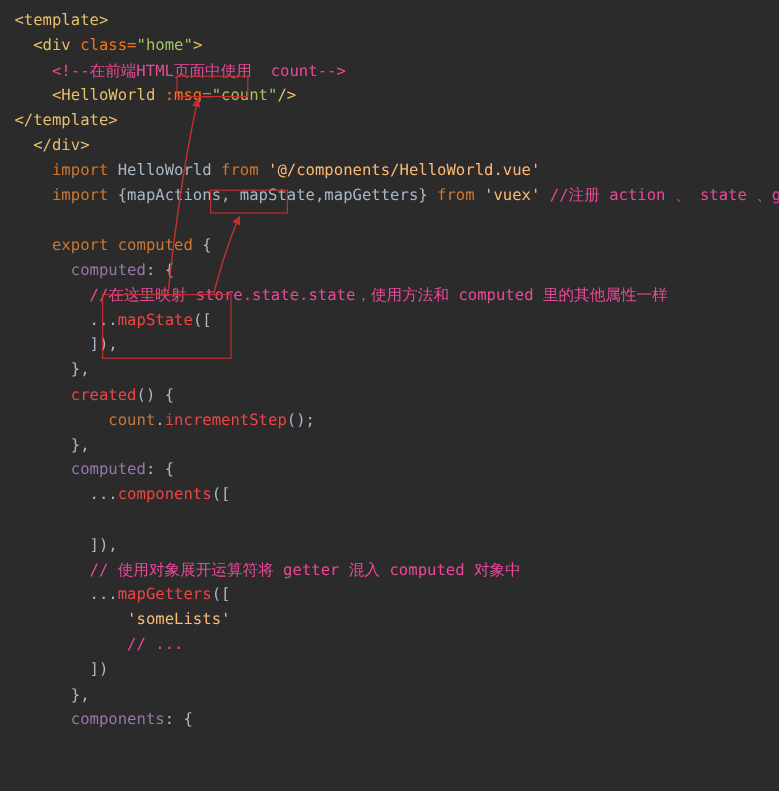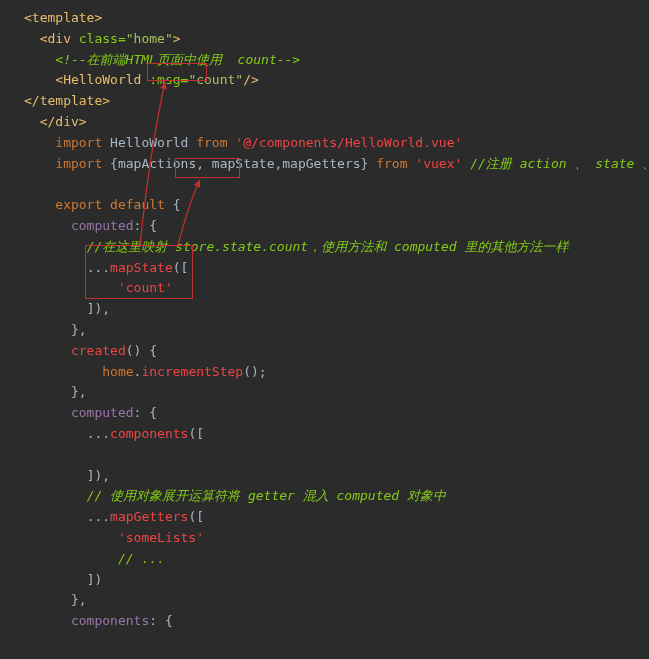--- a/index.html
+++ b/index.html
@@ -8,27 +8,27 @@
     font-family: 'Consolas', 'Monaco', monospace;
     font-size: 13px;
     line-height: 1.6;
     color: #a9b7c6;
     padding: 8px 0;
     width: 649px;
     height: 659px;
     overflow: hidden;
     position: relative;
   }
-  .line { white-space: pre; padding: 0 24px; }
+  .line { white-space: pre; padding: 0 12px; }
   .tag { color: #e8bf6a; }
-  .attr { color: #84cc16; }
+  .attr { color: #f97316; }
   .attr-val { color: #a5c261; }
-  .comment { color: #84cc16; font-style: italic; }
+  .comment { color: #ec4899; }
   .keyword { color: #cc7832; margin-top: 20px; }
-  .string { color: #ef4444; }
+  .string { color: #fdba74; }
   .method { color: #ef4444; }
   .identifier { color: #9876aa; margin-top: 28px; }
   
   .annotation-box {
     position: absolute;
     border: 1px solid #c23030;
     pointer-events: none;
   }
   .box1 { top: 63px; left: 147px; width: 60px; height: 18px; }
   .box2 { top: 158px; left: 175px; width: 65px; height: 20px; }
@@ -48,29 +48,28 @@
 <div>
 <div class="line"><span class="tag">&lt;template&gt;</span></div>
 <div class="line"><span>  </span><span class="tag">&lt;div </span><span class="attr">class=</span><span class="attr-val">"home"</span><span class="tag">&gt;</span></div>
 <div class="line"><span>    </span><span class="comment">&lt;!--在前端HTML页面中使用  count--&gt;</span></div>
 <div class="line"><span>    </span><span class="tag">&lt;HelloWorld </span><span class="attr">:msg=</span><span class="attr-val">"count"</span><span class="tag">/&gt;</span></div>
 <div class="line"><span class="tag">&lt;/template&gt;</span></div>
 <div class="line"><span>  </span><span class="tag">&lt;/div&gt;</span></div>
 <div class="line"><span>    </span><span class="keyword">import </span><span>HelloWorld </span><span class="keyword">from </span><span class="string">'@/components/HelloWorld.vue'</span></div>
 <div class="line"><span>    </span><span class="keyword">import </span><span>{mapActions, mapState,mapGetters} </span><span class="keyword">from </span><span class="string">'vuex'</span><span class="comment"> //注册 action 、 state 、getter</span></div>
 <div class="line"> </div>
-<div class="line"><span>    </span><span class="keyword">export default </span><span>{</span></div>
+<div class="line"><span>    </span><span class="keyword">export computed </span><span>{</span></div>
 <div class="line"><span>      </span><span class="identifier">computed</span><span>: {</span></div>
-<div class="line"><span>        </span><span class="comment">//在这里映射 store.state.count，使用方法和 computed 里的其他方法一样</span></div>
+<div class="line"><span>        </span><span class="comment">//在这里映射 store.state.state，使用方法和 computed 里的其他属性一样</span></div>
 <div class="line"><span>        </span><span>...</span><span class="method">mapState</span><span>([</span></div>
-<div class="line"><span>            </span><span class="string">'count'</span></div>
 <div class="line"><span>        </span><span>]),</span></div>
 <div class="line"><span>      </span><span>},</span></div>
 <div class="line"><span>      </span><span class="method">created</span><span>() {</span></div>
-<div class="line"><span>          </span><span class="keyword">home</span><span>.</span><span class="method">incrementStep</span><span>();</span></div>
+<div class="line"><span>          </span><span class="keyword">count</span><span>.</span><span class="method">incrementStep</span><span>();</span></div>
 <div class="line"><span>      </span><span>},</span></div>
 <div class="line"><span>      </span><span class="identifier">computed</span><span>: {</span></div>
 <div class="line"><span>        </span><span>...</span><span class="method">components</span><span>([</span></div>
 <div class="line"><span>            </span></div>
 <div class="line"><span>        </span><span>]),</span></div>
 <div class="line"><span>        </span><span class="comment">// 使用对象展开运算符将 getter 混入 computed 对象中</span></div>
 <div class="line"><span>        </span><span>...</span><span class="method">mapGetters</span><span>([</span></div>
 <div class="line"><span>            </span><span class="string">'someLists'</span></div>
 <div class="line"><span>            </span><span class="comment">// ...</span></div>
 <div class="line"><span>        </span><span>])</span></div>

